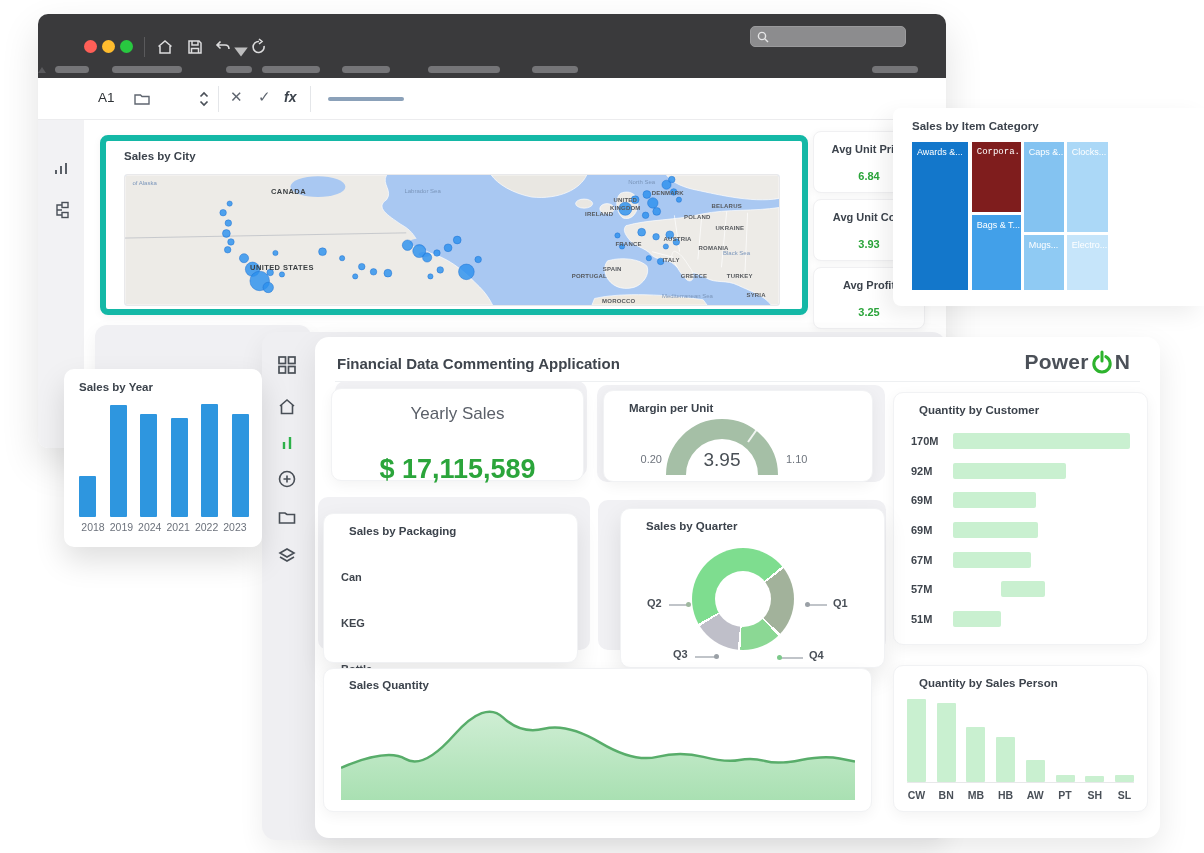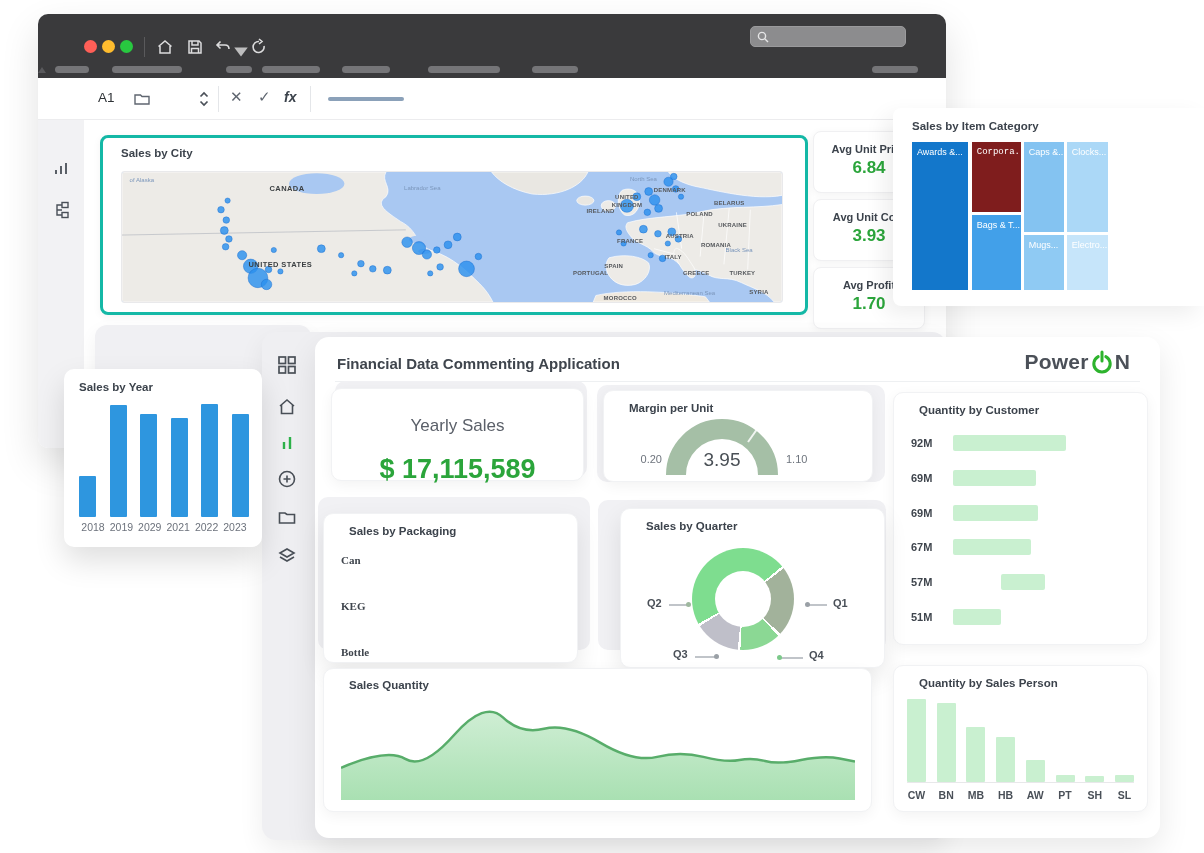--- a/index.html
+++ b/index.html
@@ -41,37 +41,37 @@
   .sb-icon { position:absolute; left:14px; width:20px; height:20px; }
 
   
   .card-title { font-size:11.5px; font-weight:700; color:#3c434c; }
   .subcard { position:absolute; background:#fff; border:1px solid #f1f2f4;
     border-radius:10px; box-shadow:0 4px 14px rgba(0,0,0,.05); }
   .backing { position:absolute; background:#f1f1f4; border-radius:10px; }
 
   
   .map-card { position:absolute; left:62px; top:121px; width:708px; height:180px;
-    background:#fff; border:3px solid #14b8a6; border-radius:8px;
+    background:#fff; border:6px solid #14b8a6; border-radius:8px;
     box-shadow:0 2px 8px rgba(0,0,0,.05); }
   .map-card .card-title { position:absolute; left:18px; top:9px; }
   .map-wrap { position:absolute; left:18px; top:33px; right:22px; height:132px;
     border-radius:3px; overflow:hidden; border:1px solid #e9e9eb; }
   .map-wrap svg { width:100%; height:100%; display:block; }
   .map-label { position:absolute; transform:translate(-50%,-50%); white-space:nowrap; }
   .map-label.big { font-size:7.5px; font-weight:700; color:#3c4043; letter-spacing:.4px; }
   .map-label.sm { font-size:6px; font-weight:700; color:#55585c; letter-spacing:.2px; }
   .map-label.sea { font-size:6px; color:#7b96bb; }
 
   
   .kpi { position:absolute; left:775px; width:112px; height:62px; background:#fff;
     border:1px solid #f0f0f2; border-radius:8px; box-shadow:0 2px 8px rgba(0,0,0,.05);
     text-align:center; }
   .kpi .lab { margin-top:11px; font-size:11px; font-weight:700; color:#3c434c; white-space:nowrap; }
-  .kpi .val { margin-top:3px; font-size:17px; font-weight:600; color:#2ba53b; }
+  .kpi .val { margin-top:15px; font-size:11px; font-weight:600; color:#2ba53b; }
 
   
   .treemap-card { position:absolute; left:893px; top:108px; width:311px; height:198px;
     background:#fff; border-radius:8px 0 0 8px; box-shadow:-8px 8px 22px rgba(0,0,0,.07); }
   .treemap-card .card-title { position:absolute; left:19px; top:12px; }
   .treemap { position:absolute; left:19px; top:34px; width:196px; height:148px; }
   .tm-block { position:absolute; color:#fff; font-size:9px; padding:5px 5px;
     overflow:hidden; white-space:nowrap; }
 
   
@@ -96,38 +96,38 @@
   
   .app-card { position:absolute; left:315px; top:337px; width:845px; height:501px;
     background:#fff; border-radius:14px; box-shadow:0 12px 32px rgba(0,0,0,.09); }
   .app-title { position:absolute; left:22px; top:18px; font-size:15px; font-weight:700; color:#3f454d; }
   .app-divider { position:absolute; left:20px; right:20px; top:44px; height:1px; background:#eef0f2; }
   .logo { position:absolute; right:30px; top:13px; display:flex; align-items:center; }
   .logo .t { font-size:21px; font-weight:600; color:#4b5058; letter-spacing:.2px; }
   .logo svg { width:24px; height:24px; margin:0 1px; }
 
   .yearly-title { position:absolute; left:0; right:0; top:15px; text-align:center;
-    font-size:17px; color:#5b6069;margin-top:12px; }
+    font-size:17px; color:#5b6069; }
   .yearly-value { position:absolute; left:0; right:0; top:42px; text-align:center;
     font-size:27px; font-weight:600; color:#2ba53b;margin-top:23px; }
 
   .gauge-svg { position:absolute; left:58px; top:26px; }
   .g-min { position:absolute; left:18px; top:62px; width:40px; text-align:right;
     font-size:11px; color:#6e747d; }
   .g-max { position:absolute; left:182px; top:62px; font-size:11px; color:#6e747d; }
   .g-val { position:absolute; left:88px; top:58px; width:60px; text-align:center;
     font-size:19px; color:#4a5056; }
 
   .hrows { position:absolute; left:17px; right:17px; top:33px; bottom:10px; }
   .hrow { display:flex; align-items:center; }
   .hrow .hl { font-size:11px; font-weight:600; color:#3f454d; flex:0 0 42px; }
   .hrow .track { flex:1; }
   .hrow .hbar { height:16px; border-radius:2px; }
 
-  .prow { display:flex; height:46px;font-family:Liberation Serif, serif; }
+  .prow { display:flex; align-items:center; height:46px; }
   .prow .hl { flex:0 0 52px; font-size:11px; font-weight:600; color:#3f454d; }
   .prow .hbar { height:24px; border-radius:2px; }
 
   .donut { position:absolute; left:71px; top:39px; width:102px; height:102px;
     border-radius:50%; }
   .donut::after { content:""; position:absolute; inset:23px; border-radius:50%; background:#fff; }
   .qlabel { position:absolute; font-size:11px; font-weight:600; color:#4a5058; }
   .leader { position:absolute; height:1.5px; background:#c0c4c9; }
   .ldot { position:absolute; width:5px; height:5px; border-radius:50%; top:-2px; }
 
@@ -343,21 +343,21 @@
   <div class="kpi" style="top:117px">
     <div class="lab">Avg Unit Price</div>
     <div class="val">6.84</div>
   </div>
   <div class="kpi" style="top:185px">
     <div class="lab">Avg Unit Cost</div>
     <div class="val">3.93</div>
   </div>
   <div class="kpi" style="top:253px">
     <div class="lab">Avg Profit</div>
-    <div class="val">1.70</div>
+    <div class="val">3.25</div>
   </div>
 </div>
 
 <div class="treemap-card">
   <div class="card-title">Sales by Item Category</div>
   <div class="treemap" id="treemap-blocks">
       <div class="tm-block" style="left: 0%; top: 0%; width: 28.5%; height: 100%; background: rgb(19, 119, 203);">Awards &amp;...</div>
       <div class="tm-block" style="left: 30.5%; top: 0%; width: 25%; height: 47.5%; background: #7f1d1d; font-family: Liberation Mono, monospace;">Corpora...</div>
       <div class="tm-block" style="left: 30.5%; top: 49.5%; width: 25%; height: 50.5%; background: rgb(66, 160, 233);">Bags &amp; T...</div>
       <div class="tm-block" style="left: 57%; top: 0%; width: 20.5%; height: 60.5%; background: rgb(132, 195, 241);">Caps &amp;...</div>
@@ -412,21 +412,21 @@
       <div class="vbar" style="height: 36%; background: rgb(46, 150, 223);"></div>
       <div class="vbar" style="height: 99%; background: rgb(46, 150, 223);"></div>
       <div class="vbar" style="height: 91%; background: rgb(46, 150, 223);"></div>
       <div class="vbar" style="height: 88%; background: rgb(46, 150, 223);"></div>
       <div class="vbar" style="height: 100%; background: rgb(46, 150, 223);"></div>
       <div class="vbar" style="height: 91%; background: rgb(46, 150, 223);"></div>
     </div>
   <div class="ylabels" id="year-labels">
       <span>2018</span>
       <span>2019</span>
-      <span>2029</span>
+      <span>2024</span>
       <span>2021</span>
       <span>2022</span>
       <span>2023</span>
     </div>
 </div>
 
 <div class="app-card">
   <div class="app-title">Financial Data Commenting Application</div>
   <div class="app-divider"></div>
   <div class="logo">
@@ -452,20 +452,26 @@
       <path d="M86,25 L98,8" stroke="#ffffff" stroke-width="2" opacity=".85"></path>
     </svg>
     <div class="g-min">0.20</div>
     <div class="g-val">3.95</div>
     <div class="g-max">1.10</div>
   </div>
 
   <div class="subcard" style="left:578px;top:55px;width:255px;height:253px">
     <div class="card-title ct">Quantity by Customer</div>
     <div class="hrows" id="cust-rows" style="display: flex; flex-direction: column;">
+        <div class="hrow" style="flex: 1 1 0%;">
+          <div class="hl">170M</div>
+          <div class="track">
+            <div class="hbar" style="width: 100%; background: rgb(201, 240, 208);"></div>
+          </div>
+        </div>
         <div class="hrow" style="flex: 1 1 0%;">
           <div class="hl">92M</div>
           <div class="track">
             <div class="hbar" style="width: 64%; background: rgb(201, 240, 208);"></div>
           </div>
         </div>
         <div class="hrow" style="flex: 1 1 0%;">
           <div class="hl">69M</div>
           <div class="track">
             <div class="hbar" style="width: 47%; background: rgb(201, 240, 208);"></div>

